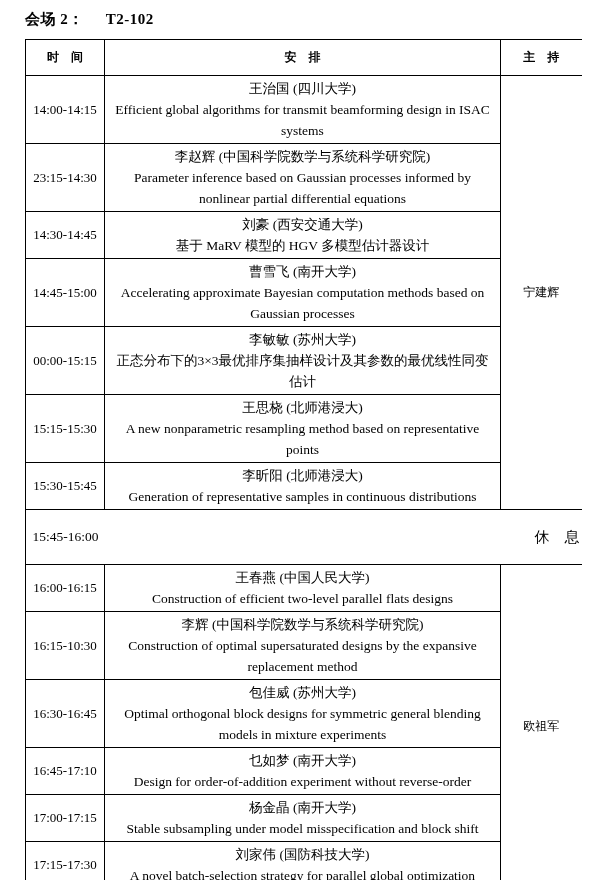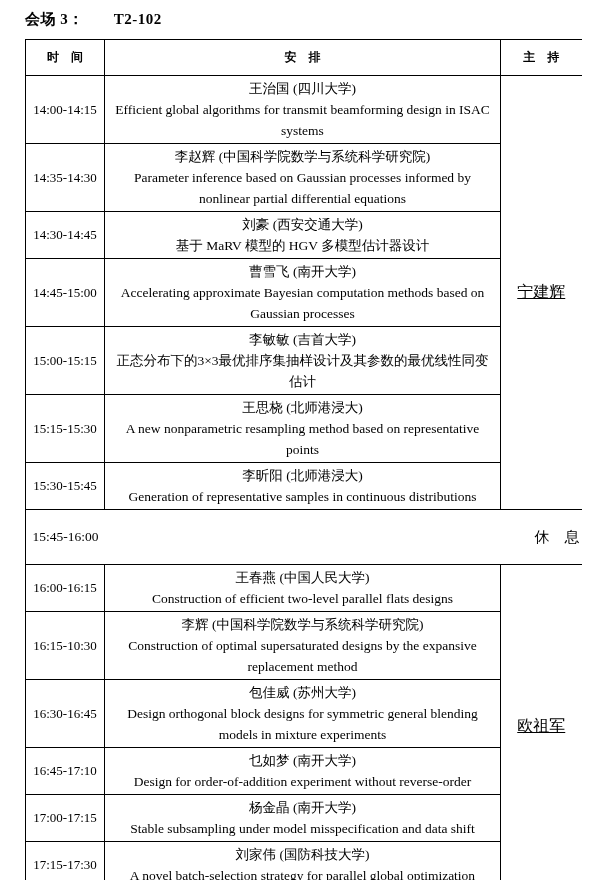--- a/index.html
+++ b/index.html
@@ -9,21 +9,21 @@
     box-sizing:border-box;
     padding:8px 0 0 25px;
     overflow:hidden;
   }
   .doc-title{
     font-weight:bold;
     font-size:15px;
     margin:2px 0 10px 0;
     letter-spacing:0.5px;
   }
-  .doc-title .room{margin-left:30px;}
+  .doc-title .room{margin-left:22px;}
   table.schedule{
     border-collapse:collapse;
     table-layout:fixed;
     width:556px;
   }
   col.c1{width:79px;}
   col.c2{width:396px;}
   col.c3{width:81px;}
   th,td{
     border:1.5px solid #000;
@@ -44,24 +44,23 @@
     white-space:nowrap;
   }
   td.sched-cell{
     text-align:center;
     font-size:13.5px;
     padding:2px 6px;
   }
   .speaker{line-height:21px;}
   .talk{line-height:21px;}
   td.chair-cell{
-    font-size:16px;
+    font-size:12px;
     text-align:center;
     vertical-align:middle;
-    text-decoration:underline;
   }
   td.break-cell{
     position:relative;
     height:52px;
     text-align:right;
   }
   .break-time{
     position:absolute;
     left:0;top:0;bottom:0;
     width:79px;
@@ -74,21 +73,21 @@
     font-weight:normal;
     display:inline-block;
   }
   tr.h3 .sched-cell{height:62px;}
   tr.h2 .sched-cell{height:42px;}
 </style>
 </head>
 <body>
 
 <div class="doc-title">
-  <span>会场 3：</span><span class="room">T2-102</span>
+  <span>会场 2：</span><span class="room">T2-102</span>
 </div>
 
 <table class="schedule">
   <colgroup>
       <col class="c1">
       <col class="c2">
       <col class="c3">
     </colgroup>
   <thead>
     <tr>
@@ -101,44 +100,44 @@
 
     <tr class="h3">
       <td class="time-cell">14:00-14:15</td>
       <td class="sched-cell">
         <div class="speaker">王治国 (四川大学)</div>
         <div class="talk">Efficient global algorithms for transmit beamforming design in ISAC systems</div>
       </td>
       <td class="chair-cell" rowspan="7">宁建辉</td>
     </tr>
     <tr class="h3">
-      <td class="time-cell">14:35-14:30</td>
+      <td class="time-cell">23:15-14:30</td>
       <td class="sched-cell">
         <div class="speaker">李赵辉 (中国科学院数学与系统科学研究院)</div>
         <div class="talk">Parameter inference based on Gaussian processes informed by nonlinear partial differential equations</div>
       </td>
     </tr>
     <tr class="h2">
       <td class="time-cell">14:30-14:45</td>
       <td class="sched-cell">
         <div class="speaker">刘豪 (西安交通大学)</div>
         <div class="talk">基于 MaRV 模型的 HGV 多模型估计器设计</div>
       </td>
     </tr>
     <tr class="h3">
       <td class="time-cell">14:45-15:00</td>
       <td class="sched-cell">
         <div class="speaker">曹雪飞 (南开大学)</div>
         <div class="talk">Accelerating approximate Bayesian computation methods based on Gaussian processes</div>
       </td>
     </tr>
     <tr class="h3">
-      <td class="time-cell">15:00-15:15</td>
-      <td class="sched-cell">
-        <div class="speaker">李敏敏 (吉首大学)</div>
+      <td class="time-cell">00:00-15:15</td>
+      <td class="sched-cell">
+        <div class="speaker">李敏敏 (苏州大学)</div>
         <div class="talk">正态分布下的3×3最优排序集抽样设计及其参数的最优线性同变估计</div>
       </td>
     </tr>
     <tr class="h3">
       <td class="time-cell">15:15-15:30</td>
       <td class="sched-cell">
         <div class="speaker">王思桡 (北师港浸大)</div>
         <div class="talk">A new nonparametric resampling method based on representative points</div>
       </td>
     </tr>
@@ -169,35 +168,35 @@
       <td class="time-cell">16:15-10:30</td>
       <td class="sched-cell">
         <div class="speaker">李辉 (中国科学院数学与系统科学研究院)</div>
         <div class="talk">Construction of optimal supersaturated designs by the expansive replacement method</div>
       </td>
     </tr>
     <tr class="h3">
       <td class="time-cell">16:30-16:45</td>
       <td class="sched-cell">
         <div class="speaker">包佳威 (苏州大学)</div>
-        <div class="talk">Design orthogonal block designs for symmetric general blending models in mixture experiments</div>
+        <div class="talk">Optimal orthogonal block designs for symmetric general blending models in mixture experiments</div>
       </td>
     </tr>
     <tr class="h2">
       <td class="time-cell">16:45-17:10</td>
       <td class="sched-cell">
         <div class="speaker">乜如梦 (南开大学)</div>
         <div class="talk">Design for order-of-addition experiment without reverse-order</div>
       </td>
     </tr>
     <tr class="h2">
       <td class="time-cell">17:00-17:15</td>
       <td class="sched-cell">
         <div class="speaker">杨金晶 (南开大学)</div>
-        <div class="talk">Stable subsampling under model misspecification and data shift</div>
+        <div class="talk">Stable subsampling under model misspecification and block shift</div>
       </td>
     </tr>
     <tr class="h2">
       <td class="time-cell">17:15-17:30</td>
       <td class="sched-cell">
         <div class="speaker">刘家伟 (国防科技大学)</div>
         <div class="talk">A novel batch-selection strategy for parallel global optimization</div>
       </td>
     </tr>
   </tbody>

